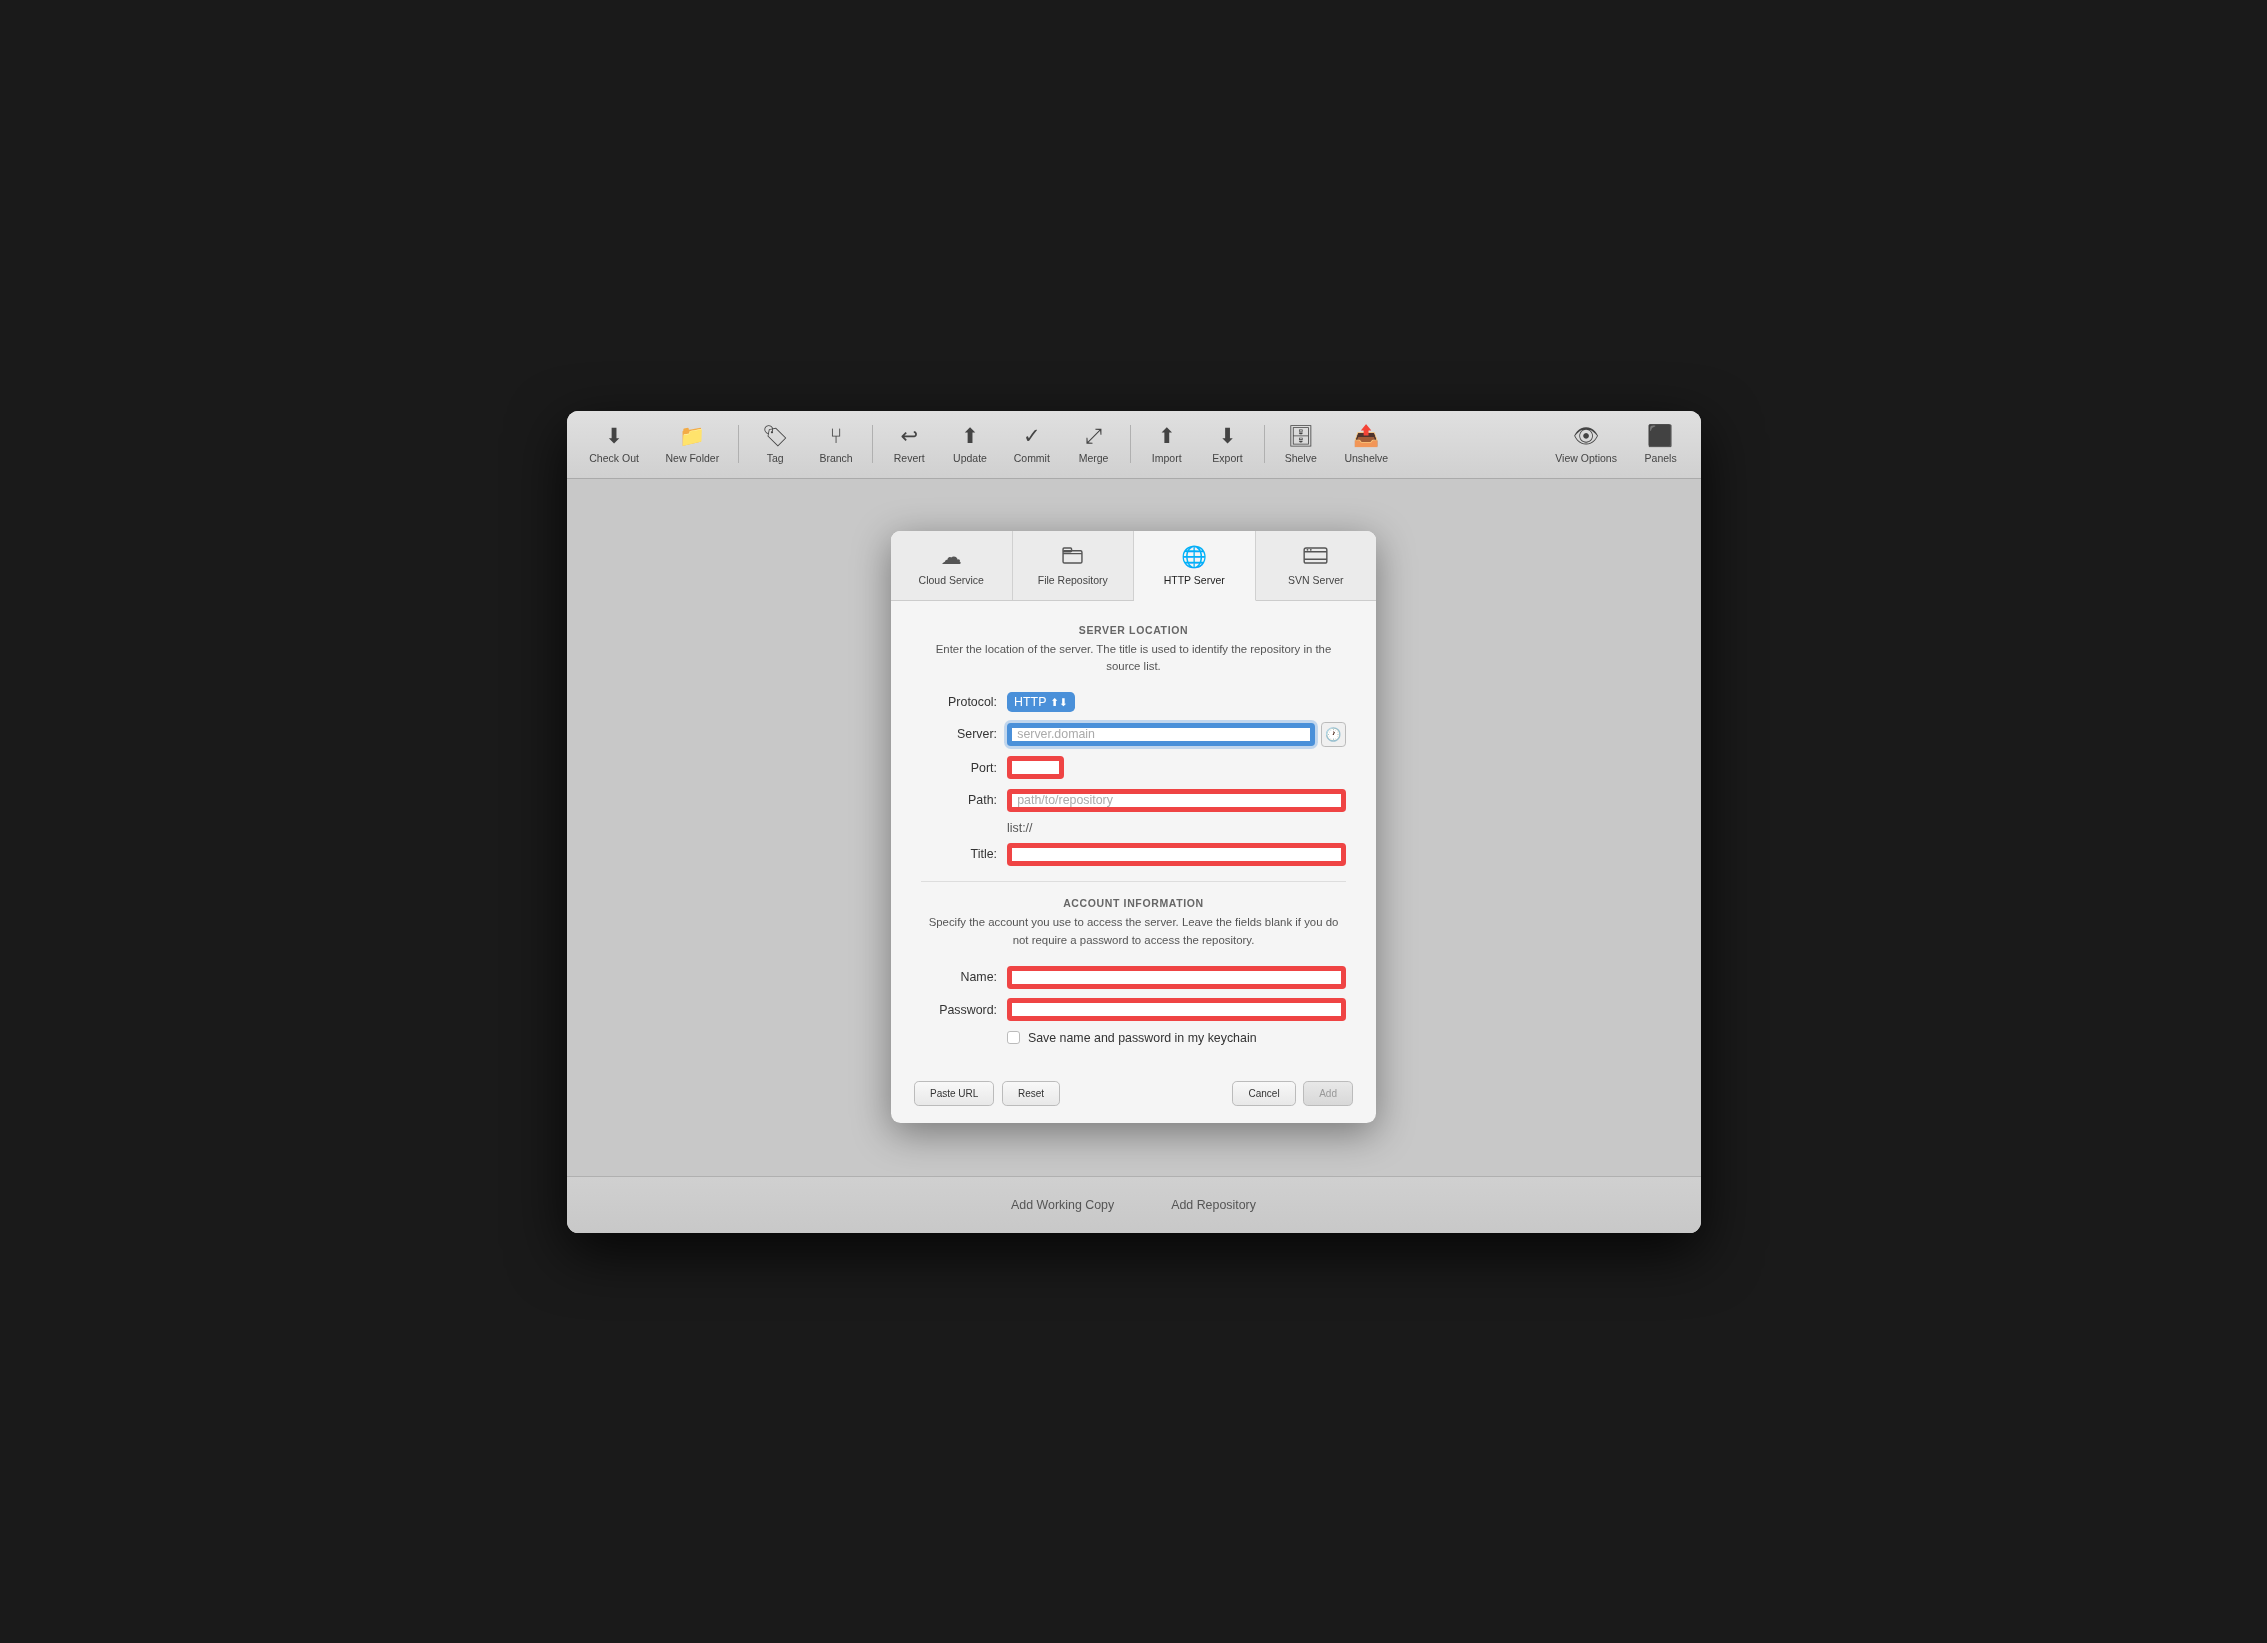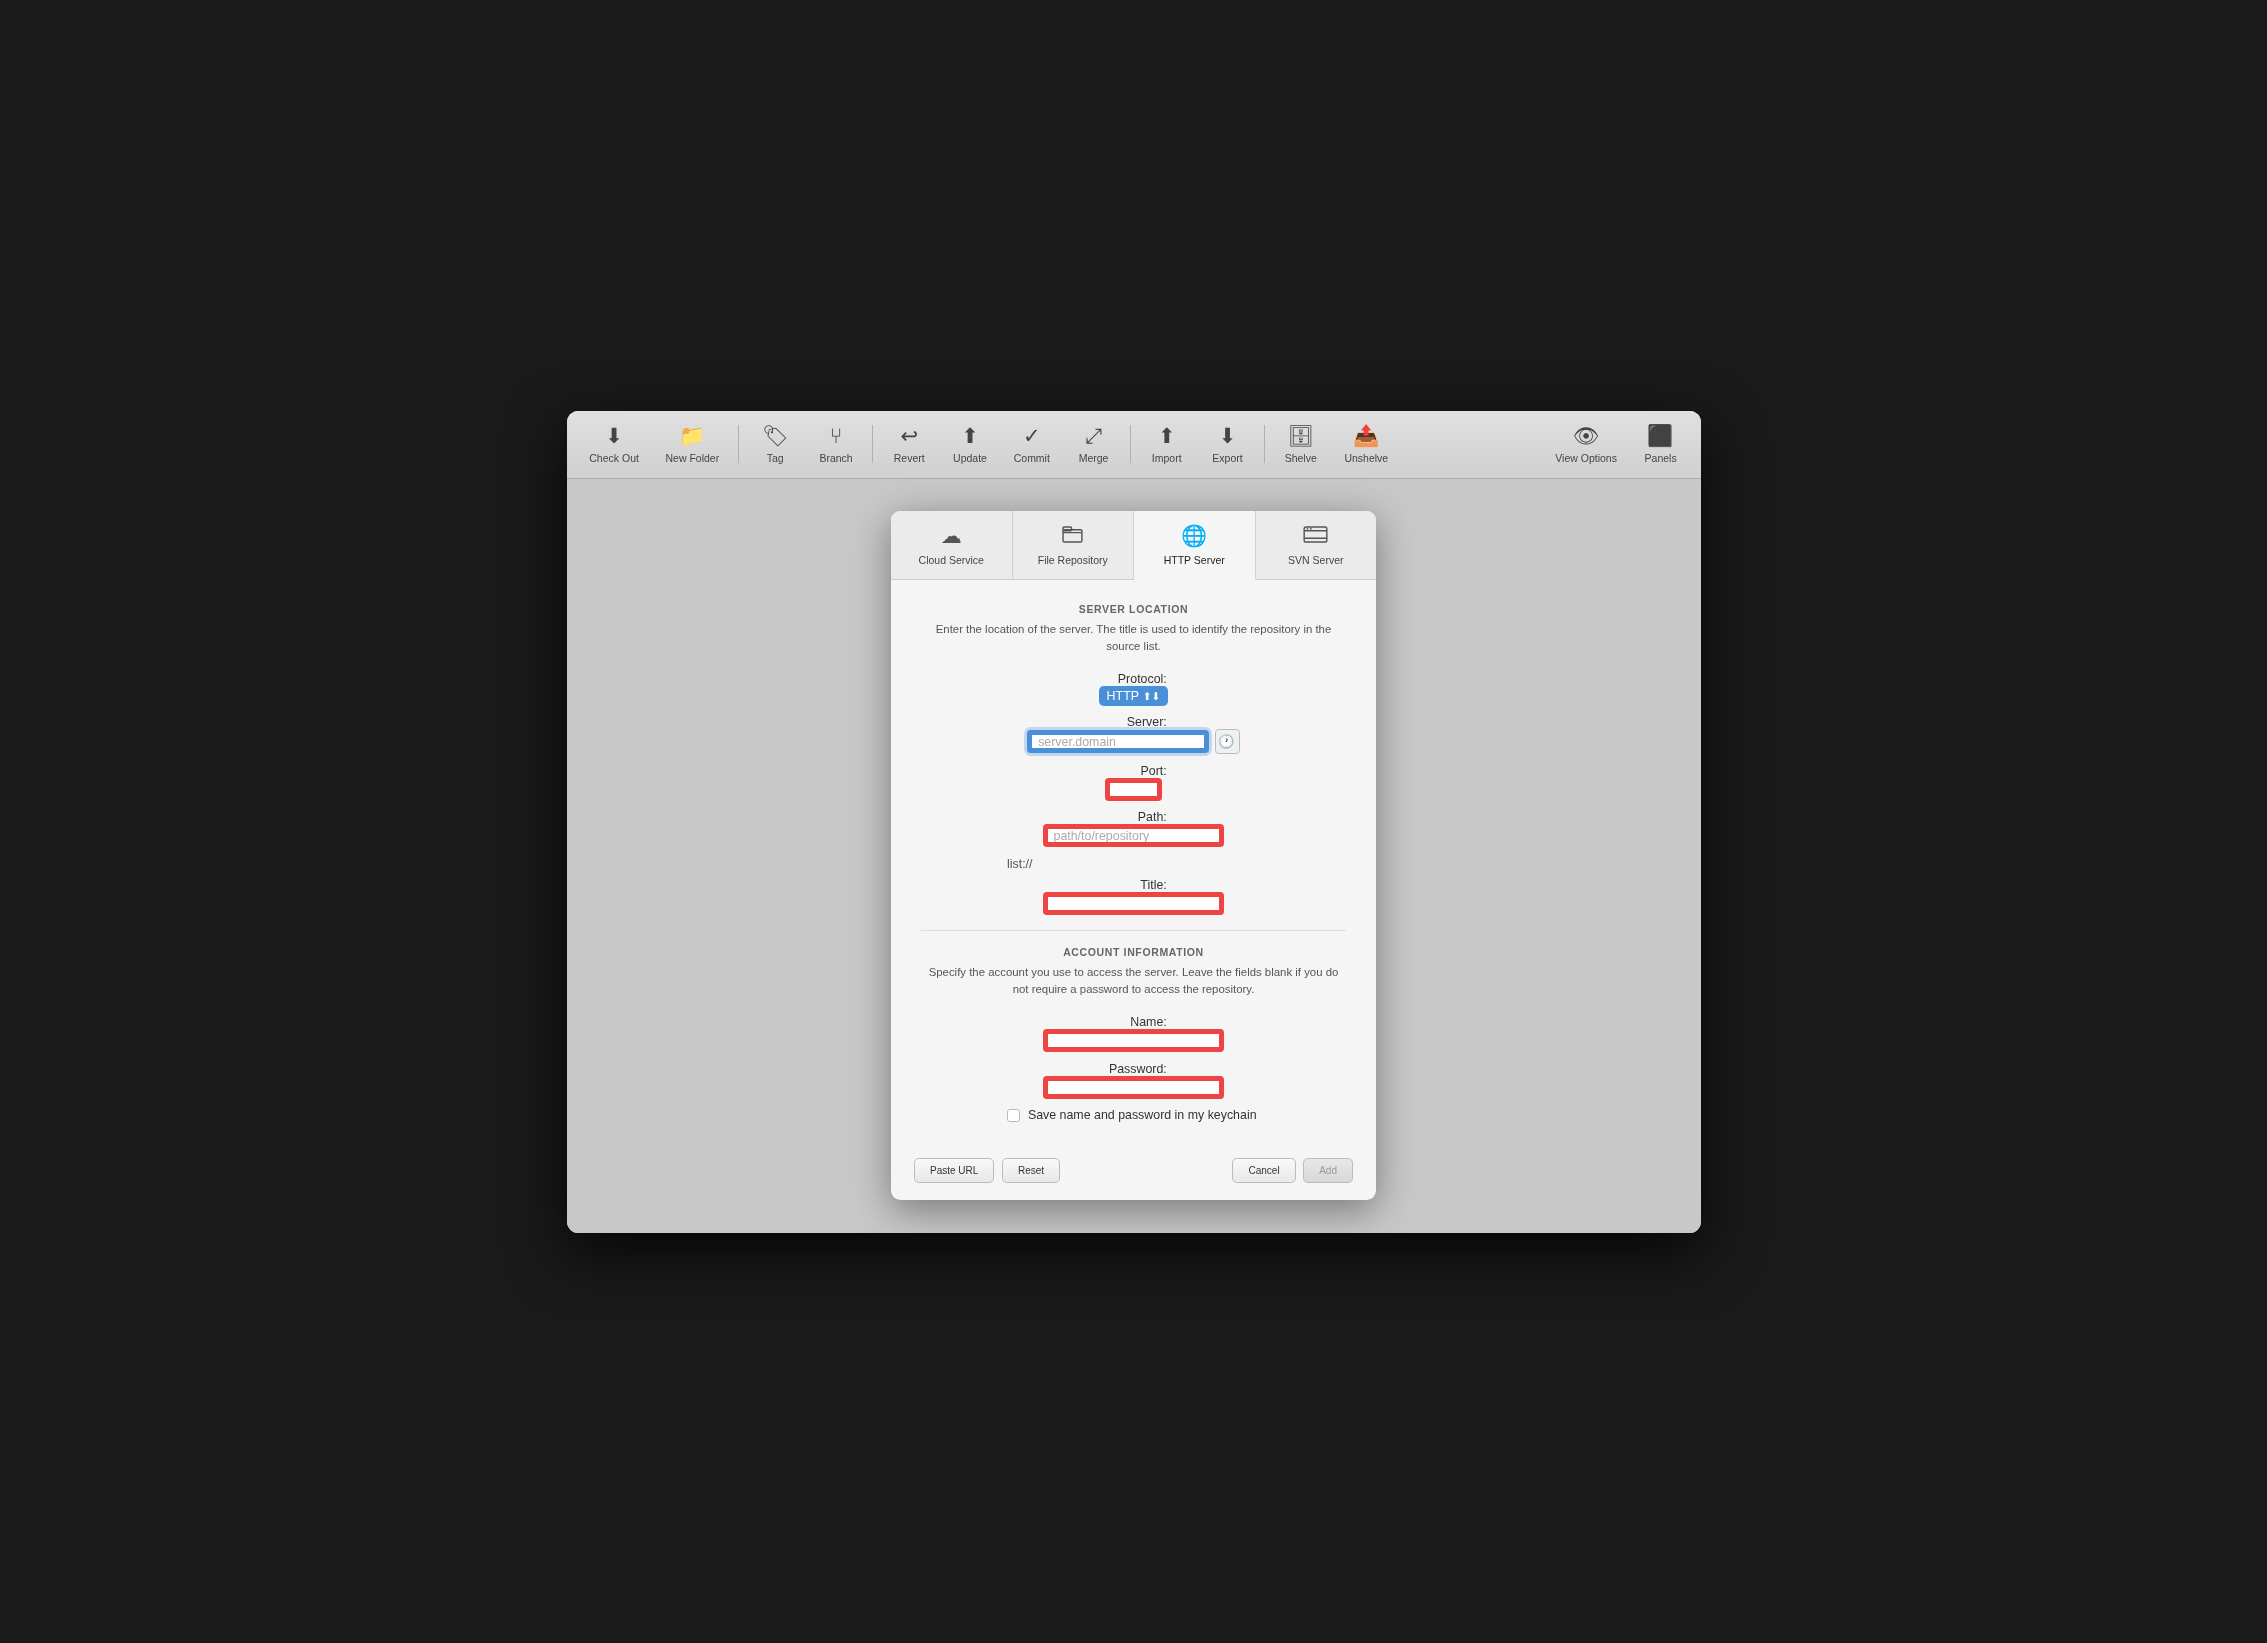--- a/index.html
+++ b/index.html
@@ -157,21 +157,20 @@
       font-size: 11.4px;
       color: #555;
       text-align: center;
       margin-bottom: 17px;
       line-height: 1.5;
     }
     .form-row {
       display: flex;
       align-items: center;
       margin-bottom: 9.5px;
-      flex-direction: column;
     }
     .form-label {
       font-size: 12.4px;
       color: #333;
       text-align: right;
       width: 76px;
       margin-right: 9.5px;
       flex-shrink: 0;
     }
     .form-control {
@@ -469,14 +468,18 @@
         <button class="btn">Paste URL</button>
         <button class="btn">Reset</button>
         <div class="btn-spacer"></div>
         <button class="btn">Cancel</button>
         <button class="btn btn-primary">Add</button>
       </div>
     </div>
 
   </div>
 
+  <div class="bottom-bar">
+    <span class="bottom-bar-btn">Add Working Copy</span>
+    <span class="bottom-bar-btn">Add Repository</span>
+  </div>
 </div>
 
 
 </body></html>

